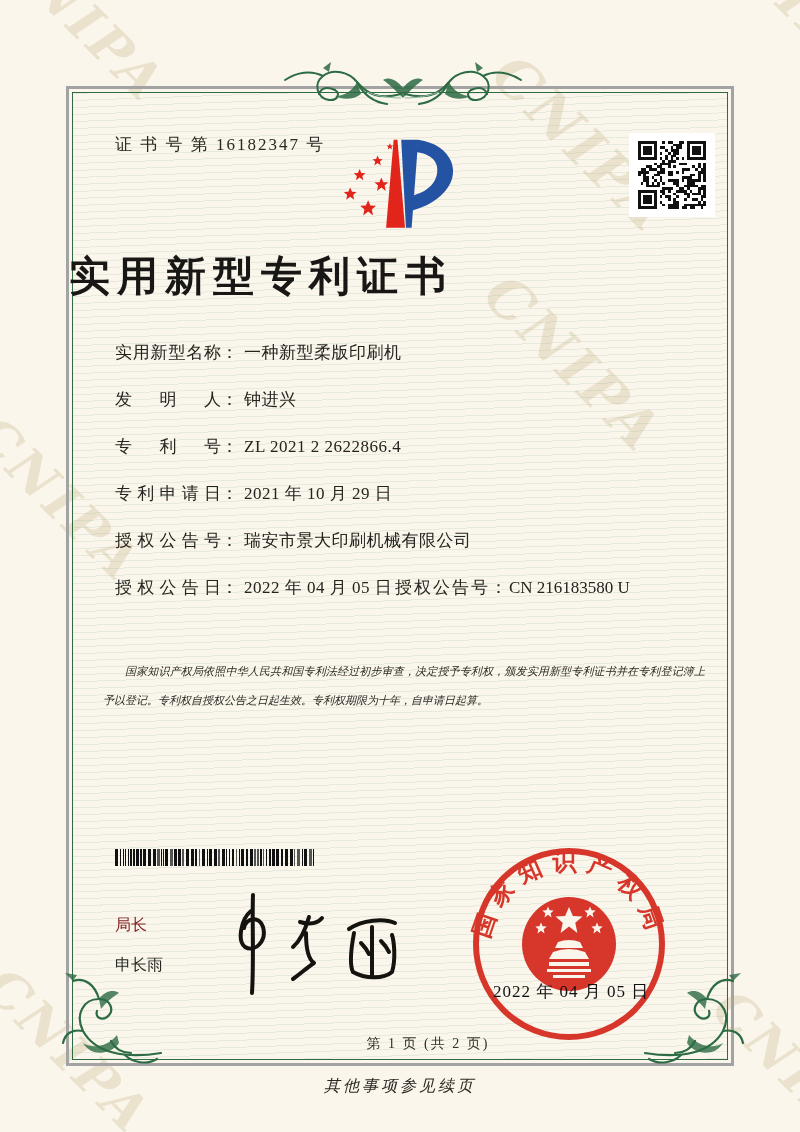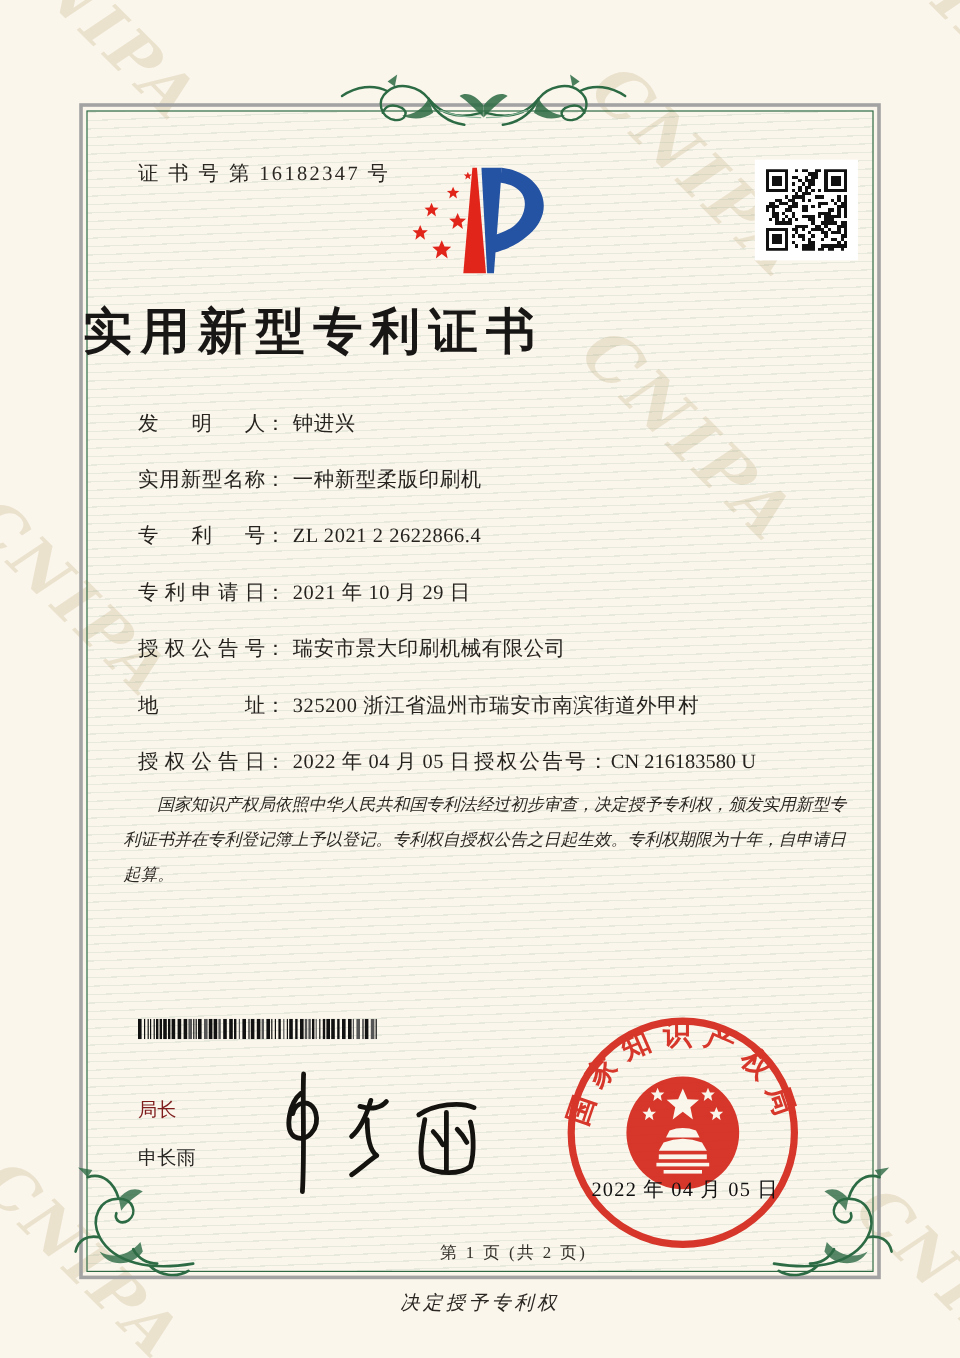--- a/index.html
+++ b/index.html
@@ -45,21 +45,21 @@
   .fields{position:absolute;left:46px;top:252px;right:40px;}
   .frow{position:relative;height:47px;font-size:17px;color:#26231f;}
   .flabel{display:inline-block;width:106px;text-align:justify;text-align-last:justify;vertical-align:top;}
   .fcolon{display:inline-block;margin-right:6px;}
   .fvalue{letter-spacing:0.5px;}
   .fpair2{position:absolute;left:240px;top:0;}
   .fpair2 .flabel2{letter-spacing:2px;padding-left:40px;}
   
   .paras{position:absolute;left:34px;top:568px;width:602px;}
   .paras p{
-    margin:0;font-size:14px;line-height:29px;text-indent:2em;text-align:justify;
+    margin:0;font-size:11px;line-height:29px;text-indent:2em;text-align:justify;
     font-style:italic;color:#2b2722;
   }
   
   .barcode{position:absolute;left:46px;top:760px;width:206px;height:17px;}
   .signer-title{position:absolute;left:46px;top:826px;font-family:"Liberation Sans","DejaVu Sans",sans-serif;font-size:16px;color:#7f1d1d;}
   .signer-name{position:absolute;left:46px;top:866px;font-family:"Liberation Sans","DejaVu Sans",sans-serif;font-size:16px;color:#2a2824;}
   .sig{position:absolute;left:152px;top:800px;width:210px;height:110px;}
   
   .seal{position:absolute;left:400px;top:755px;width:200px;height:200px;opacity:0.93;}
   .seal-date{
@@ -381,26 +381,25 @@
       <rect x="19" y="1" width="5" height="5" fill="#fff"></rect>
       <rect x="20" y="2" width="3" height="3" fill="#111"></rect>
       <rect x="0" y="18" width="7" height="7" fill="#111"></rect>
       <rect x="1" y="19" width="5" height="5" fill="#fff"></rect>
       <rect x="2" y="20" width="3" height="3" fill="#111"></rect>
     </svg>
 
   <div class="title">实用新型专利证书</div>
 
   <div class="fields" id="fields">
+      <div class="frow"><span class="flabel">实用新型名称</span><span class="fcolon">：</span><span class="fvalue">一种新型柔版印刷机</span></div>
       <div class="frow"><span class="flabel">发明人</span><span class="fcolon">：</span><span class="fvalue">钟进兴</span></div>
-      <div class="frow"><span class="flabel">实用新型名称</span><span class="fcolon">：</span><span class="fvalue">一种新型柔版印刷机</span></div>
       <div class="frow"><span class="flabel">专利号</span><span class="fcolon">：</span><span class="fvalue">ZL 2021 2 2622866.4</span></div>
       <div class="frow"><span class="flabel">专利申请日</span><span class="fcolon">：</span><span class="fvalue">2021 年 10 月 29 日</span></div>
       <div class="frow"><span class="flabel">授权公告号</span><span class="fcolon">：</span><span class="fvalue">瑞安市景大印刷机械有限公司</span></div>
-      <div class="frow"><span class="flabel">地址</span><span class="fcolon">：</span><span class="fvalue">325200 浙江省温州市瑞安市南滨街道外甲村</span></div>
       <div class="frow"><span class="flabel">授权公告日</span><span class="fcolon">：</span><span class="fvalue">2022 年 04 月 05 日</span><span class="fpair2"><span class="flabel2">授权公告号：</span><span>CN 216183580 U</span></span></div>
     </div>
 
   <div class="paras">
     <p>国家知识产权局依照中华人民共和国专利法经过初步审查，决定授予专利权，颁发实用新型专利证书并在专利登记簿上予以登记。专利权自授权公告之日起生效。专利权期限为十年，自申请日起算。</p>
   </div>
 
   <svg class="barcode" id="barcode" width="206" height="17">
       <rect x="0" y="0" width="3" height="17" fill="#111"></rect>
       <rect x="5" y="0" width="1" height="17" fill="#111"></rect>
@@ -503,13 +502,13 @@
           <rect x="84" y="131" width="32" height="3"></rect>
         </g>
       </g>
     </svg>
   </div>
   <div class="seal-date">2022 年 04 月 05 日</div>
 
   <div class="page-number">第 1 页 (共 2 页)</div>
 </div>
 
-<div class="continuation">决定授予专利权</div>
+<div class="continuation">其他事项参见续页</div>
 
 </body></html>

